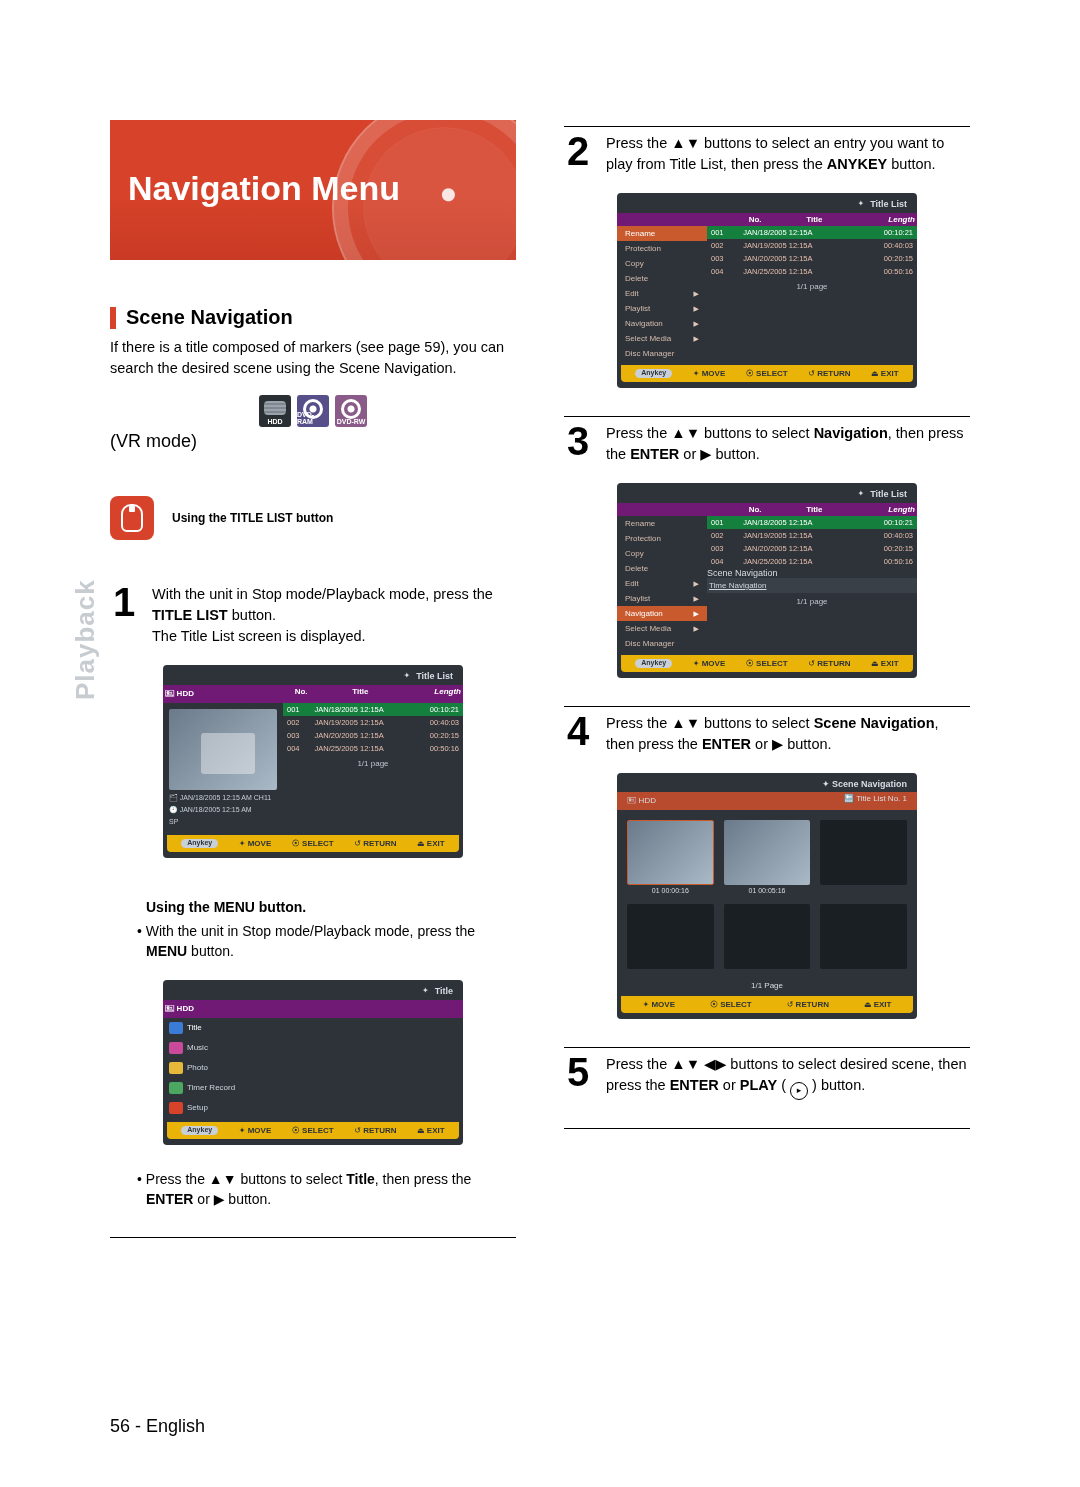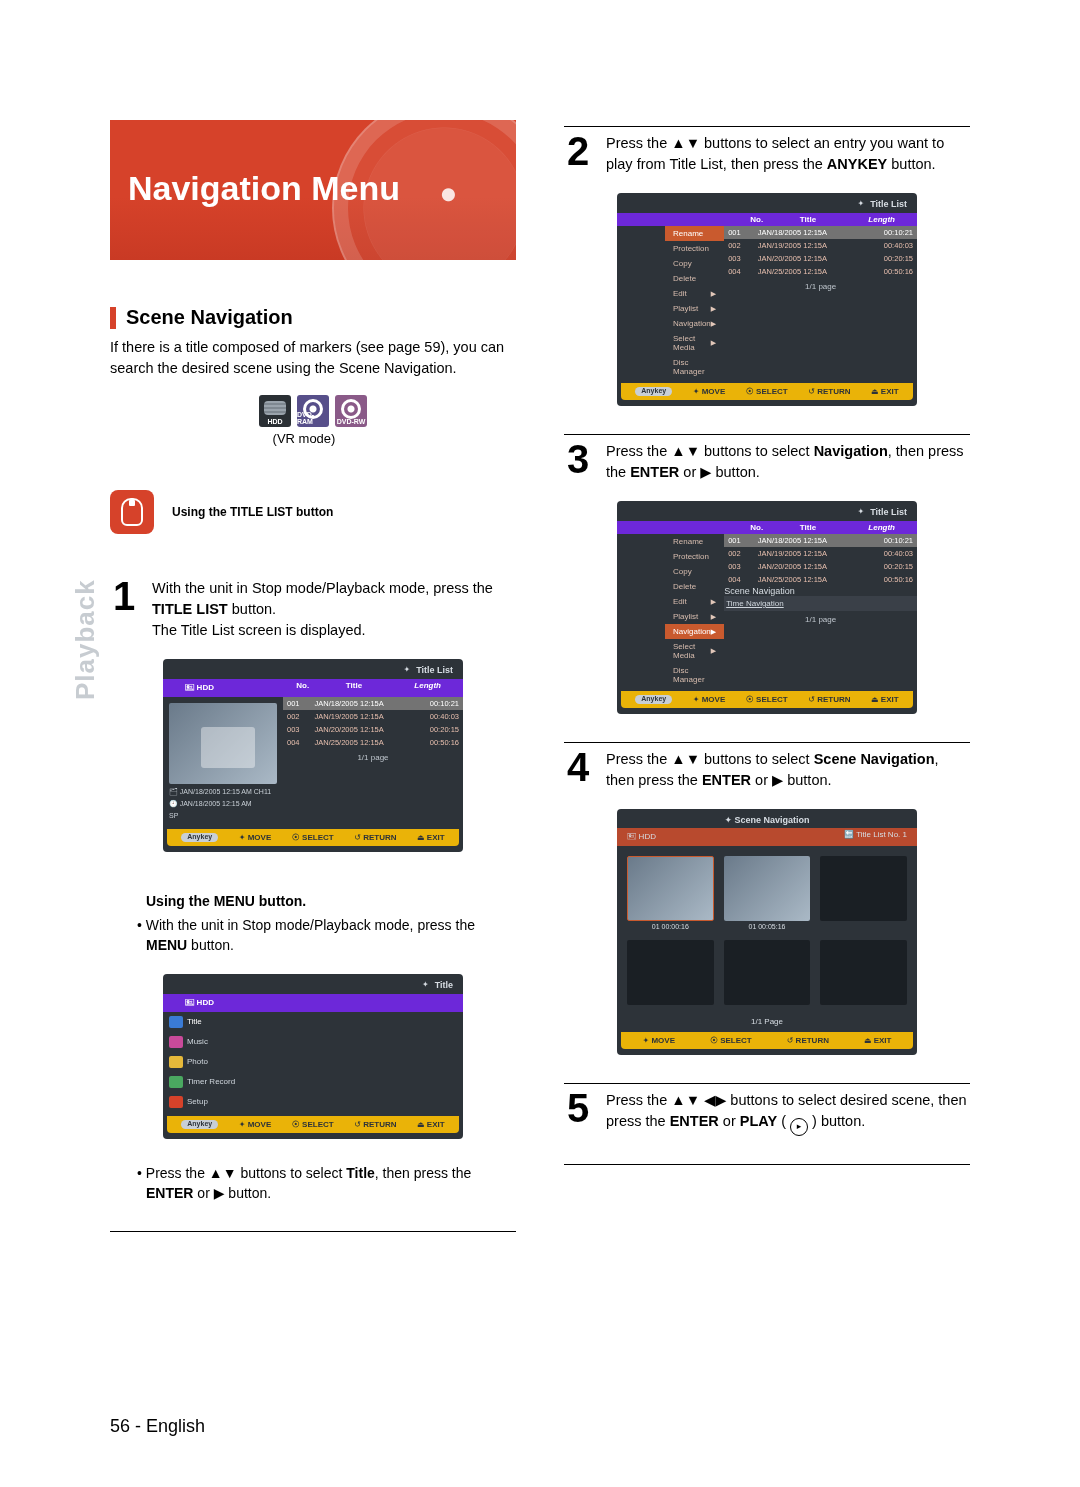--- a/index.html
+++ b/index.html
@@ -28,21 +28,21 @@
   .body-text { font-size:14.5px; line-height:1.45; }
   .disc-row { display:flex; justify-content:center; gap:6px; margin-top:16px; }
   .disc { width:32px; height:32px; border-radius:3px; display:flex; flex-direction:column; align-items:center; justify-content:flex-end; color:#fff; font-size:7px; font-weight:bold; padding-bottom:2px; position:relative; }
   .disc::before { content:""; position:absolute; top:4px; width:20px; height:20px; border-radius:50%; box-sizing:border-box; }
   .disc.hdd { background:#2a2f34; }
   .disc.hdd::before { background: repeating-linear-gradient(0deg,#9aa3ac 0 2px,#7f8891 2px 4px); border-radius:4px; height:14px; top:6px; width:22px;}
   .disc.ram { background:#574f8a; }
   .disc.ram::before { border:3px solid #fff; background:radial-gradient(circle,#fff 0 3px,transparent 4px); }
   .disc.rw { background:#8a5a88; }
   .disc.rw::before { border:3px solid #fff; background:radial-gradient(circle,#fff 0 3px,transparent 4px); }
-  .vr-note { text-align:center; font-size:13px; margin-top:4px; margin-right:18px; }
+  .vr-note { text-align:left; font-size:18px; margin-top:4px; margin-right:18px; }
 
   .step-head { display:flex; align-items:flex-start; gap:18px; margin: 44px 0 10px; }
   .rc-badge {
     width:44px; height:44px; border-radius:8px; background:#d6422a; display:inline-flex;
     align-items:center; justify-content:center; position:relative; flex-shrink:0;
   }
   .rc-badge::before {
     content:""; width:18px; height:24px; border:2px solid #fff; border-radius:10px 10px 6px 6px;
   }
   .rc-badge::after { content:""; position:absolute; top:10px; width:6px; height:6px; background:#fff; border-radius:1px; }
@@ -56,57 +56,57 @@
   .sub-b { font-weight:bold; font-size:14px; margin-top:41px; margin-bottom:6px; padding-left:36px; }
   .bullet { font-size:14px; line-height:1.45; padding-left:36px; text-indent:-9px; }
   .bullet::before { content:"• "; }
 
   .screenshot {
     width: 300px; margin: 18px auto 0; background:#2d3339; border-radius:4px;
     font-size:9px; color:#d7dde3; padding-bottom:6px;
   }
   .ss-titlebar { display:flex; justify-content:flex-end; padding:6px 10px 4px; font-size:9px; }
   .ss-titlebar .dot { margin-right:6px; font-size:8px; }
-  .ss-hdrrow { display:flex; background:#6d28d9; color:#fff; font-weight:bold; font-size:8px; padding:2px 22px;justify-content:space-between; }
+  .ss-hdrrow { display:flex; background:#701a75; color:#fff; font-weight:bold; font-size:8px; padding:2px 2px;justify-content:space-between; }
   .ss-hdrrow span:nth-child(1){ flex:0 0 40%; }
   .ss-hdrrow span:nth-child(2){ flex:0 0 12%; text-align:center;}
   .ss-hdrrow span:nth-child(3){ flex:0 0 28%; text-align:center;}
   .ss-hdrrow span:nth-child(4){ flex:0 0 20%; text-align:right;font-style:italic;}
   .ss-body { display:flex; }
   .ss-left { flex:0 0 40%; padding:6px; display:flex; flex-direction:column; gap:4px;}
   .thumb { width:100%; aspect-ratio:4/3; background:linear-gradient(135deg,#6a7a8a,#aab9c6); border-radius:2px; position:relative;}
   .thumb::after{content:""; position:absolute; inset:30% 20% 20% 30%; background:rgba(255,255,255,.4); border-radius:3px;}
   .meta { font-size:7px; color:#c8cfd6; }
   .ss-right { flex:1; display:flex; flex-direction:column; }
   .row { display:flex; font-size:7.5px; padding:2px 4px; color:#e7bfae;}
-  .row.sel { background:#737373; color:#fff;}
+  .row.sel { background:#15803d; color:#fff;}
   .row span:nth-child(1){ flex:0 0 16%; }
   .row span:nth-child(2){ flex:0 0 54%; }
   .row span:nth-child(3){ flex:0 0 30%; text-align:right;}
   .ss-page { text-align:center; font-size:8px; padding:4px 0; color:#bfc6cd; }
   .ss-foot { background:#eab308; color:#2d3339; font-size:8px; display:flex; gap:8px; justify-content:space-around; padding:4px 8px; border-radius:0 0 4px 4px; margin:4px 4px 0;}
   .anykey { background:#c8cfd6; color:#2d3339; border-radius:8px; padding:0 6px; font-size:7px; font-weight:bold;}
 
   .ss-menu { display:flex; }
   .ss-menu-left { flex:0 0 34%; display:flex; flex-direction:column; }
   .mi { display:flex; align-items:center; gap:4px; font-size:8px; padding:4px 6px; color:#cfd6dd;}
   .mi.sel { color:#fff; }
   .mi .mic { width:14px; height:12px; border-radius:2px; display:inline-block; }
   .ic-title{ background:#3a7bd5;} .ic-music{ background:#c94a9a;} .ic-photo{ background:#e6b93a;} .ic-timer{ background:#4aa860;} .ic-setup{ background:#d6422a;}
   .ss-menu-right { flex:1; padding:10px; font-size:8px; }
 
   .ss-popup { display:flex; }
-  .ss-pop-left { flex:0 0 30%; display:flex; flex-direction:column;padding-left:48px; }
+  .ss-pop-left { flex:0 0 30%; display:flex; flex-direction:column; }
   .pi { font-size:8px; padding:3px 8px; color:#d6bcae; display:flex; justify-content:space-between; align-items:center;}
   .pi.sel { background:#c95a2e; color:#fff; }
   .pi .arw { font-size:7px; color:#e1c7b9;}
   .ss-pop-right { flex:1; display:flex; flex-direction:column; }
 
   .scene-ss { width:300px; margin:18px auto 0; background:#2d3339; border-radius:4px; color:#d7dde3; font-size:8px; padding-bottom:6px;}
-  .scene-hdr { display:flex; justify-content:center; padding:6px 10px 3px; font-size:9px;}
+  .scene-hdr { display:flex; justify-content:flex-end; padding:6px 10px 3px; font-size:9px;}
   .scene-sub { display:flex; justify-content:space-between; background:#b84a2e; padding:2px 10px; font-size:8px;}
   .scene-grid { display:grid; grid-template-columns:repeat(3,1fr); gap:10px; padding:10px;}
   .sc-cell { display:flex; flex-direction:column; gap:2px; }
   .sc-thumb { width:100%; aspect-ratio:4/3; background:#1a1f24; border-radius:2px;}
   .sc-thumb.on { background:linear-gradient(135deg,#6a7a8a,#aab9c6); border:1px solid #c95a2e;}
   .sc-lab { font-size:7px; text-align:center; }
   .scene-page { text-align:center; font-size:8px; padding:2px 0;}
 
   .pagefoot { position:absolute; bottom:50px; left:110px; font-size:18px; }
   .pagefoot b { font-weight:normal; }

